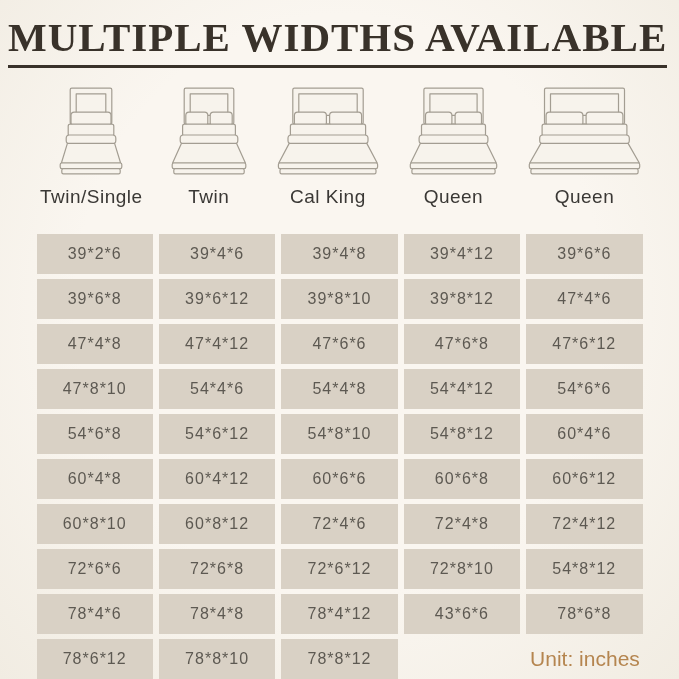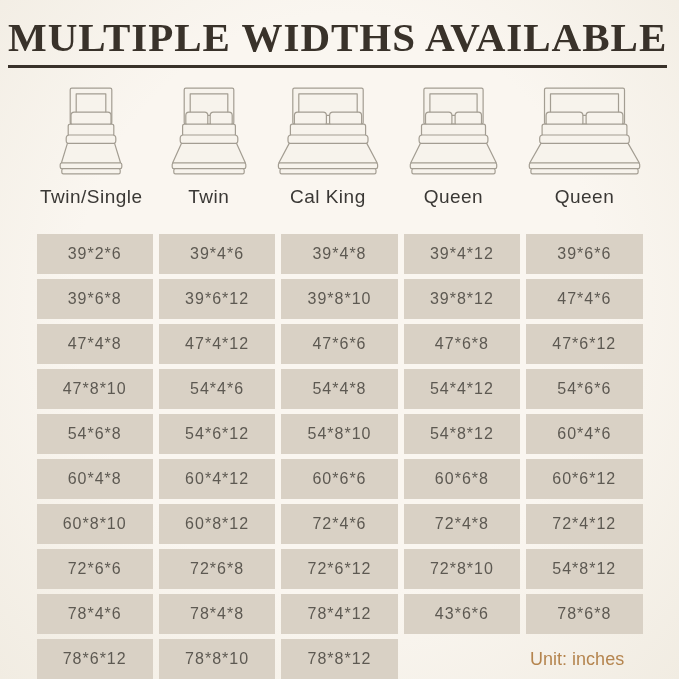--- a/index.html
+++ b/index.html
@@ -66,21 +66,21 @@
     justify-content:center;
   }
   .unit{
     grid-row:10;
     grid-column:5;
     display:flex;
     align-items:center;
     justify-content:flex-start;
     padding-left:4px;
     color:var(--unit-text);
-    font-size:18px;
+    font-size:21px;
     white-space:nowrap;
   }
 </style>
 </head>
 <body>
 
 <div class="page">
 
   <div class="title-wrap">
     <h1 class="title">MULTIPLE WIDTHS AVAILABLE</h1>

